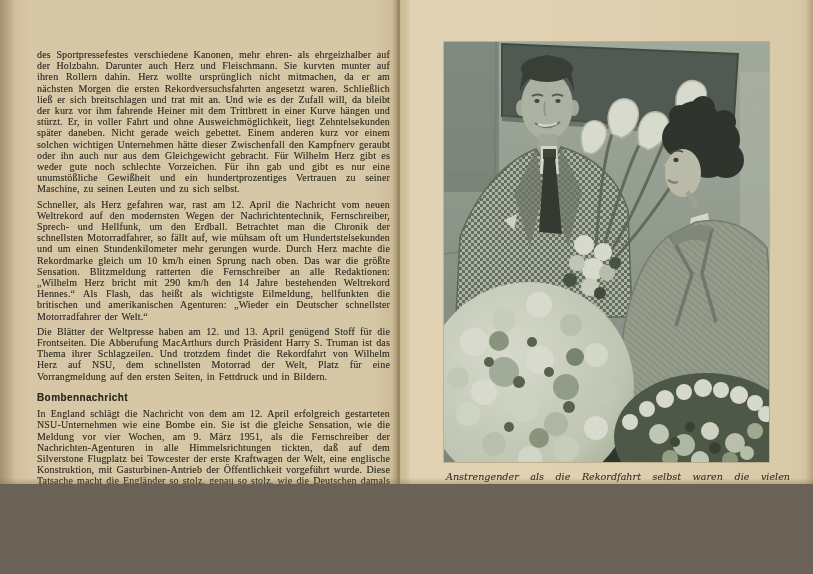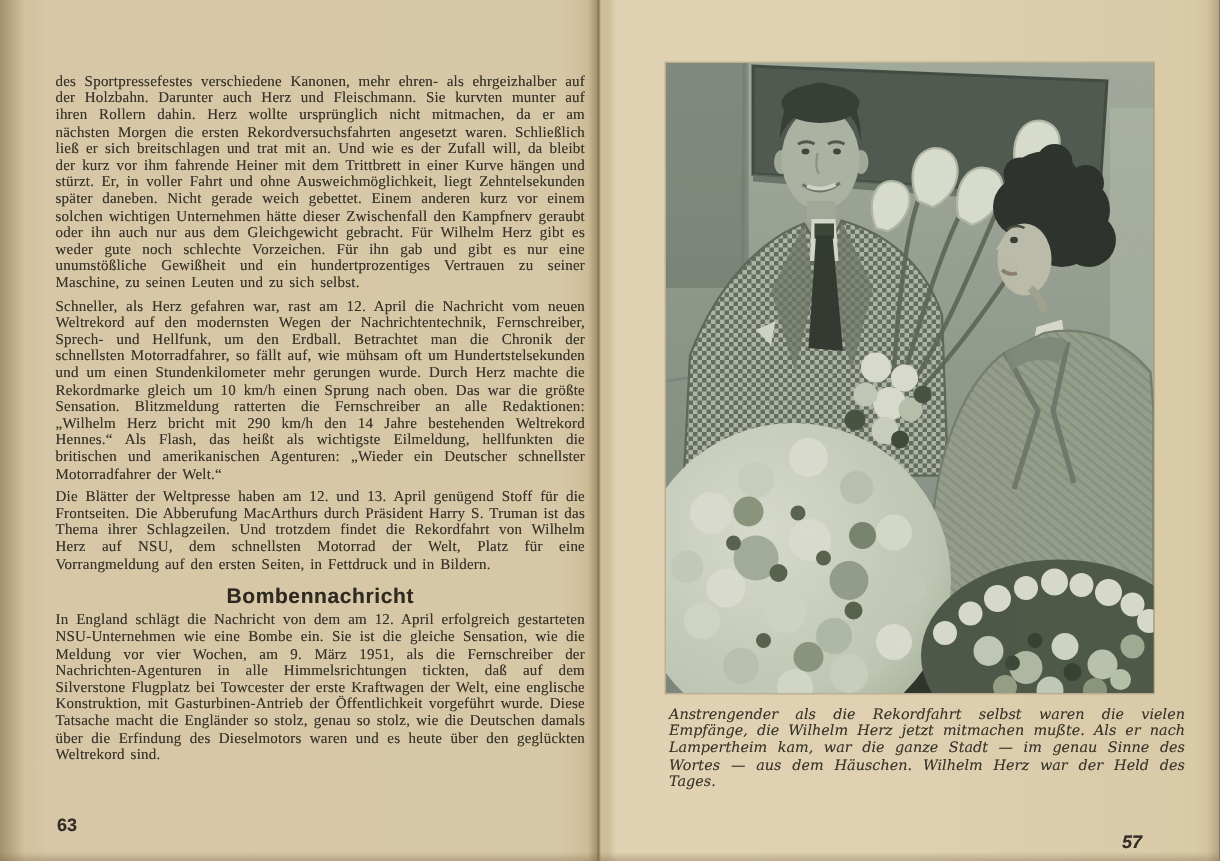--- a/index.html
+++ b/index.html
@@ -1,17 +1,17 @@
 <!DOCTYPE html>
 <html><head>
 <meta charset="utf-8">
 <style>
   html,body{margin:0;padding:0;background:#6b6257;}
   .spread{
-    position:relative;width:813px;height:574px;overflow:hidden;
+    position:relative;width:813px;height:484px;overflow:hidden;
     background:linear-gradient(90deg,#cdbc98 0%,#d7c7a6 4%,#d6c7a6 46%,#cbb994 48.8%,#baa87f 49.2%,#e0d2b2 50.5%,#ded0b0 75%,#d8c9a7 98%,#cfbf9c 100%);
     font-family:"Liberation Serif",serif;color:#332f26;
   }
   
   .edge-left{position:absolute;left:0;top:0;width:16px;height:574px;
     background:linear-gradient(90deg,rgba(130,108,74,.55),rgba(130,108,74,0));}
   .edge-bottom{position:absolute;left:0;bottom:0;width:813px;height:6px;
     background:linear-gradient(0deg,rgba(120,100,66,.35),rgba(120,100,66,0));}
   .edge-right{position:absolute;right:0;top:0;width:8px;height:574px;
     background:linear-gradient(270deg,rgba(120,100,66,.30),rgba(120,100,66,0));}
@@ -22,22 +22,22 @@
   .left-text{
     position:absolute;left:37px;top:49px;width:353px;
     font-size:10px;line-height:11.2px;text-align:justify;
     letter-spacing:.15px;word-spacing:1.2px;color:#37332a;
     text-shadow:0 0 .4px rgba(55,51,42,.55);
   }
   .left-text p{margin:0 0 4px 0;}
   .left-text p:last-child{margin-bottom:4px;}
   .section-heading{
     font-family:"Liberation Sans",sans-serif;font-weight:700;
-    font-size:14px;letter-spacing:.4px;color:#2e2a21;
-    margin:10px 0 5px 0;text-align:center;
+    font-size:10px;letter-spacing:.4px;color:#2e2a21;
+    margin:10px 0 5px 0;text-align:left;
   }
   .pagenum{
     position:absolute;font-family:"Liberation Sans",sans-serif;
     font-weight:700;font-size:12px;color:#332f26;
     text-shadow:0 0 .4px rgba(55,51,42,.5);
   }
   .pagenum-left{left:38px;top:543px;}
   .pagenum-right{left:748px;top:554px;font-style:italic;}
 
   

